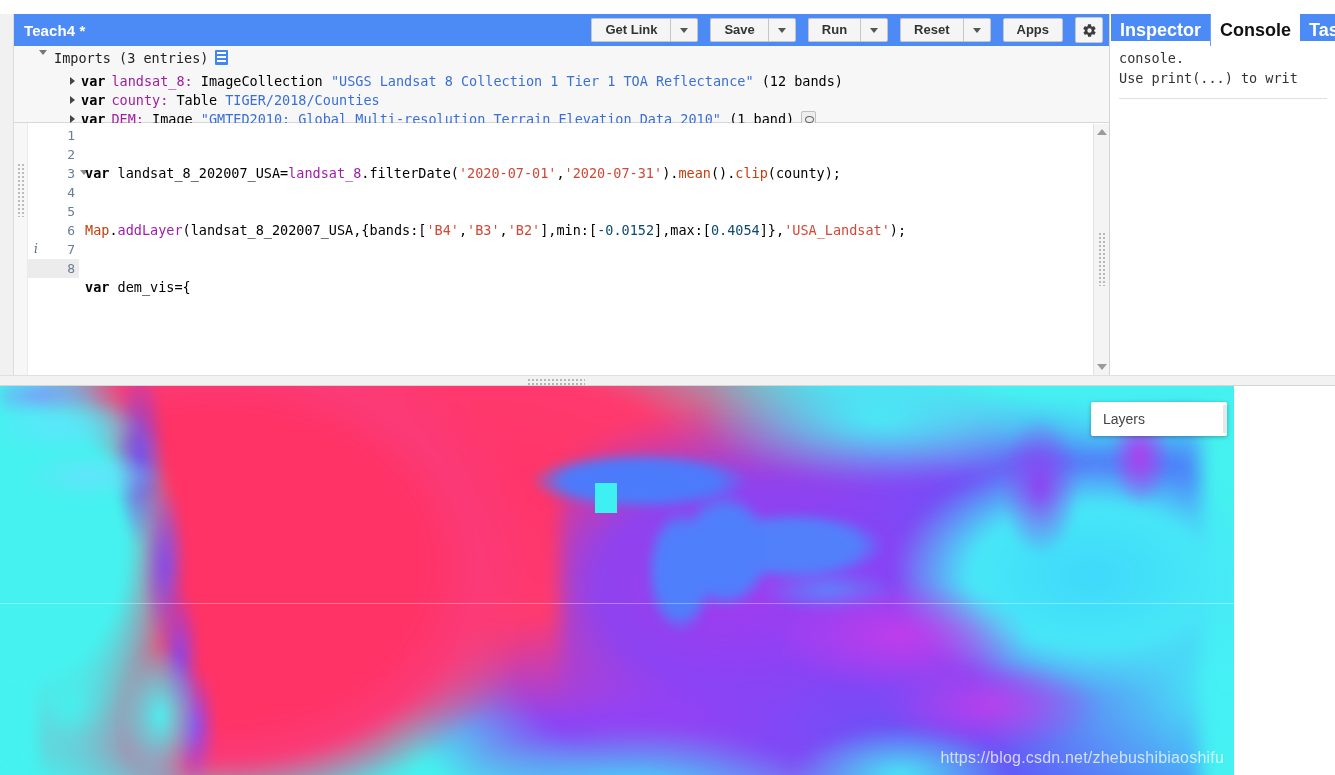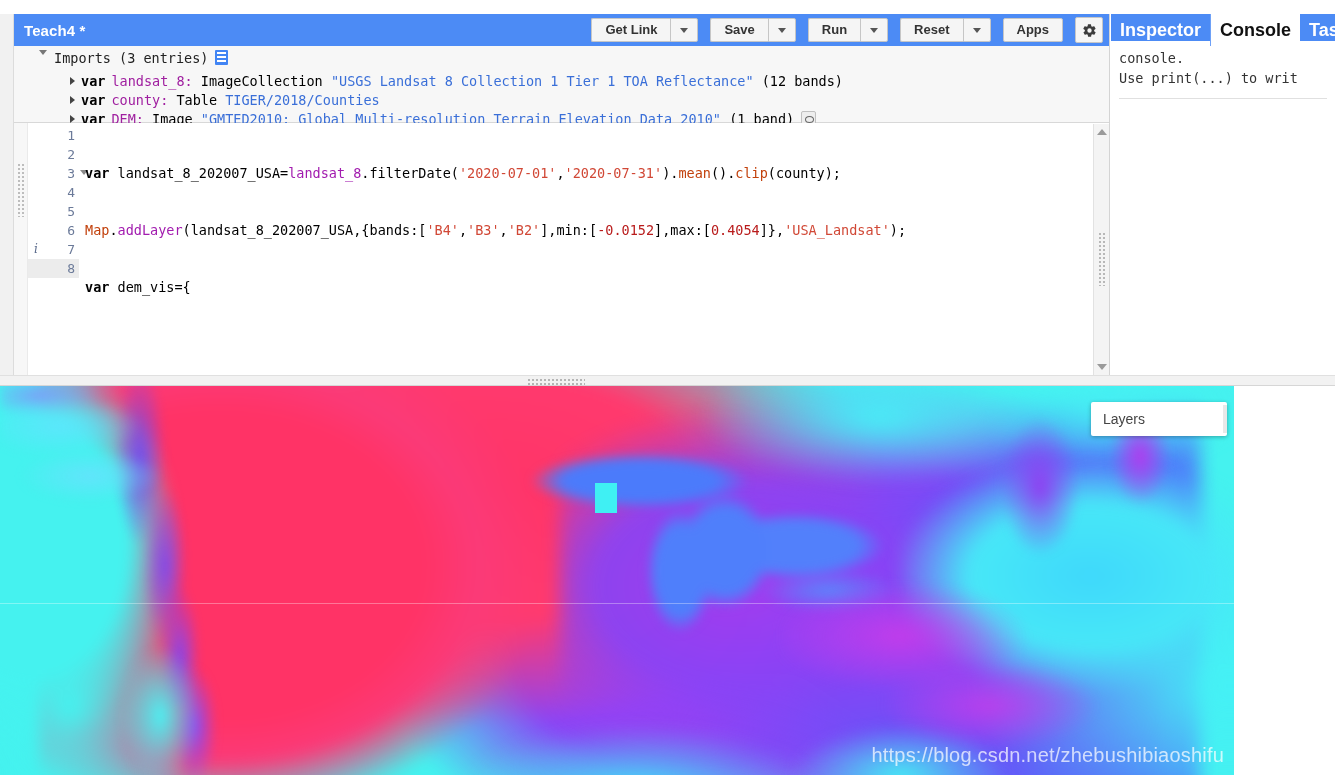--- a/index.html
+++ b/index.html
@@ -239,21 +239,21 @@
     line-height: 19px;
     white-space: pre;
     overflow: hidden;
     position: relative;
   }
   .cline { height: 19px; white-space: pre; }
   .tok-kw   { color: #000000; font-weight: bold; }
   .tok-plain{ color: #000000; }
   .tok-obj  { color: #c2410c; }
   .tok-str  { color: #d14836; }
-  .tok-num  { color: #b91c1c; text-align: center; }
+  .tok-num  { color: #0c4a6e; text-align: center; }
   .tok-fn   { color: #a21caf; }
 
   
   .code-scroll {
     position: absolute;
     right: 0; top: 110px;
     width: 16px; height: 251px;
     background: #f4f4f4;
     border-left: 1px solid #e2e2e2;
   }
@@ -514,21 +514,21 @@
     position: absolute;
     right: 0; top: 3px;
     width: 4px; height: 28px;
     background: #e8e8e8;
   }
 
   .watermark {
     position: absolute;
     right: 10px; bottom: 8px;
     font-family: "Liberation Sans", sans-serif;
-    font-size: 20px;
+    font-size: 16px;
     color: rgba(255,255,255,0.72);
     letter-spacing: 0.2px;
     user-select: none;
   }
 </style>
 </head>
 <body>
 
 <div id="app">
 

